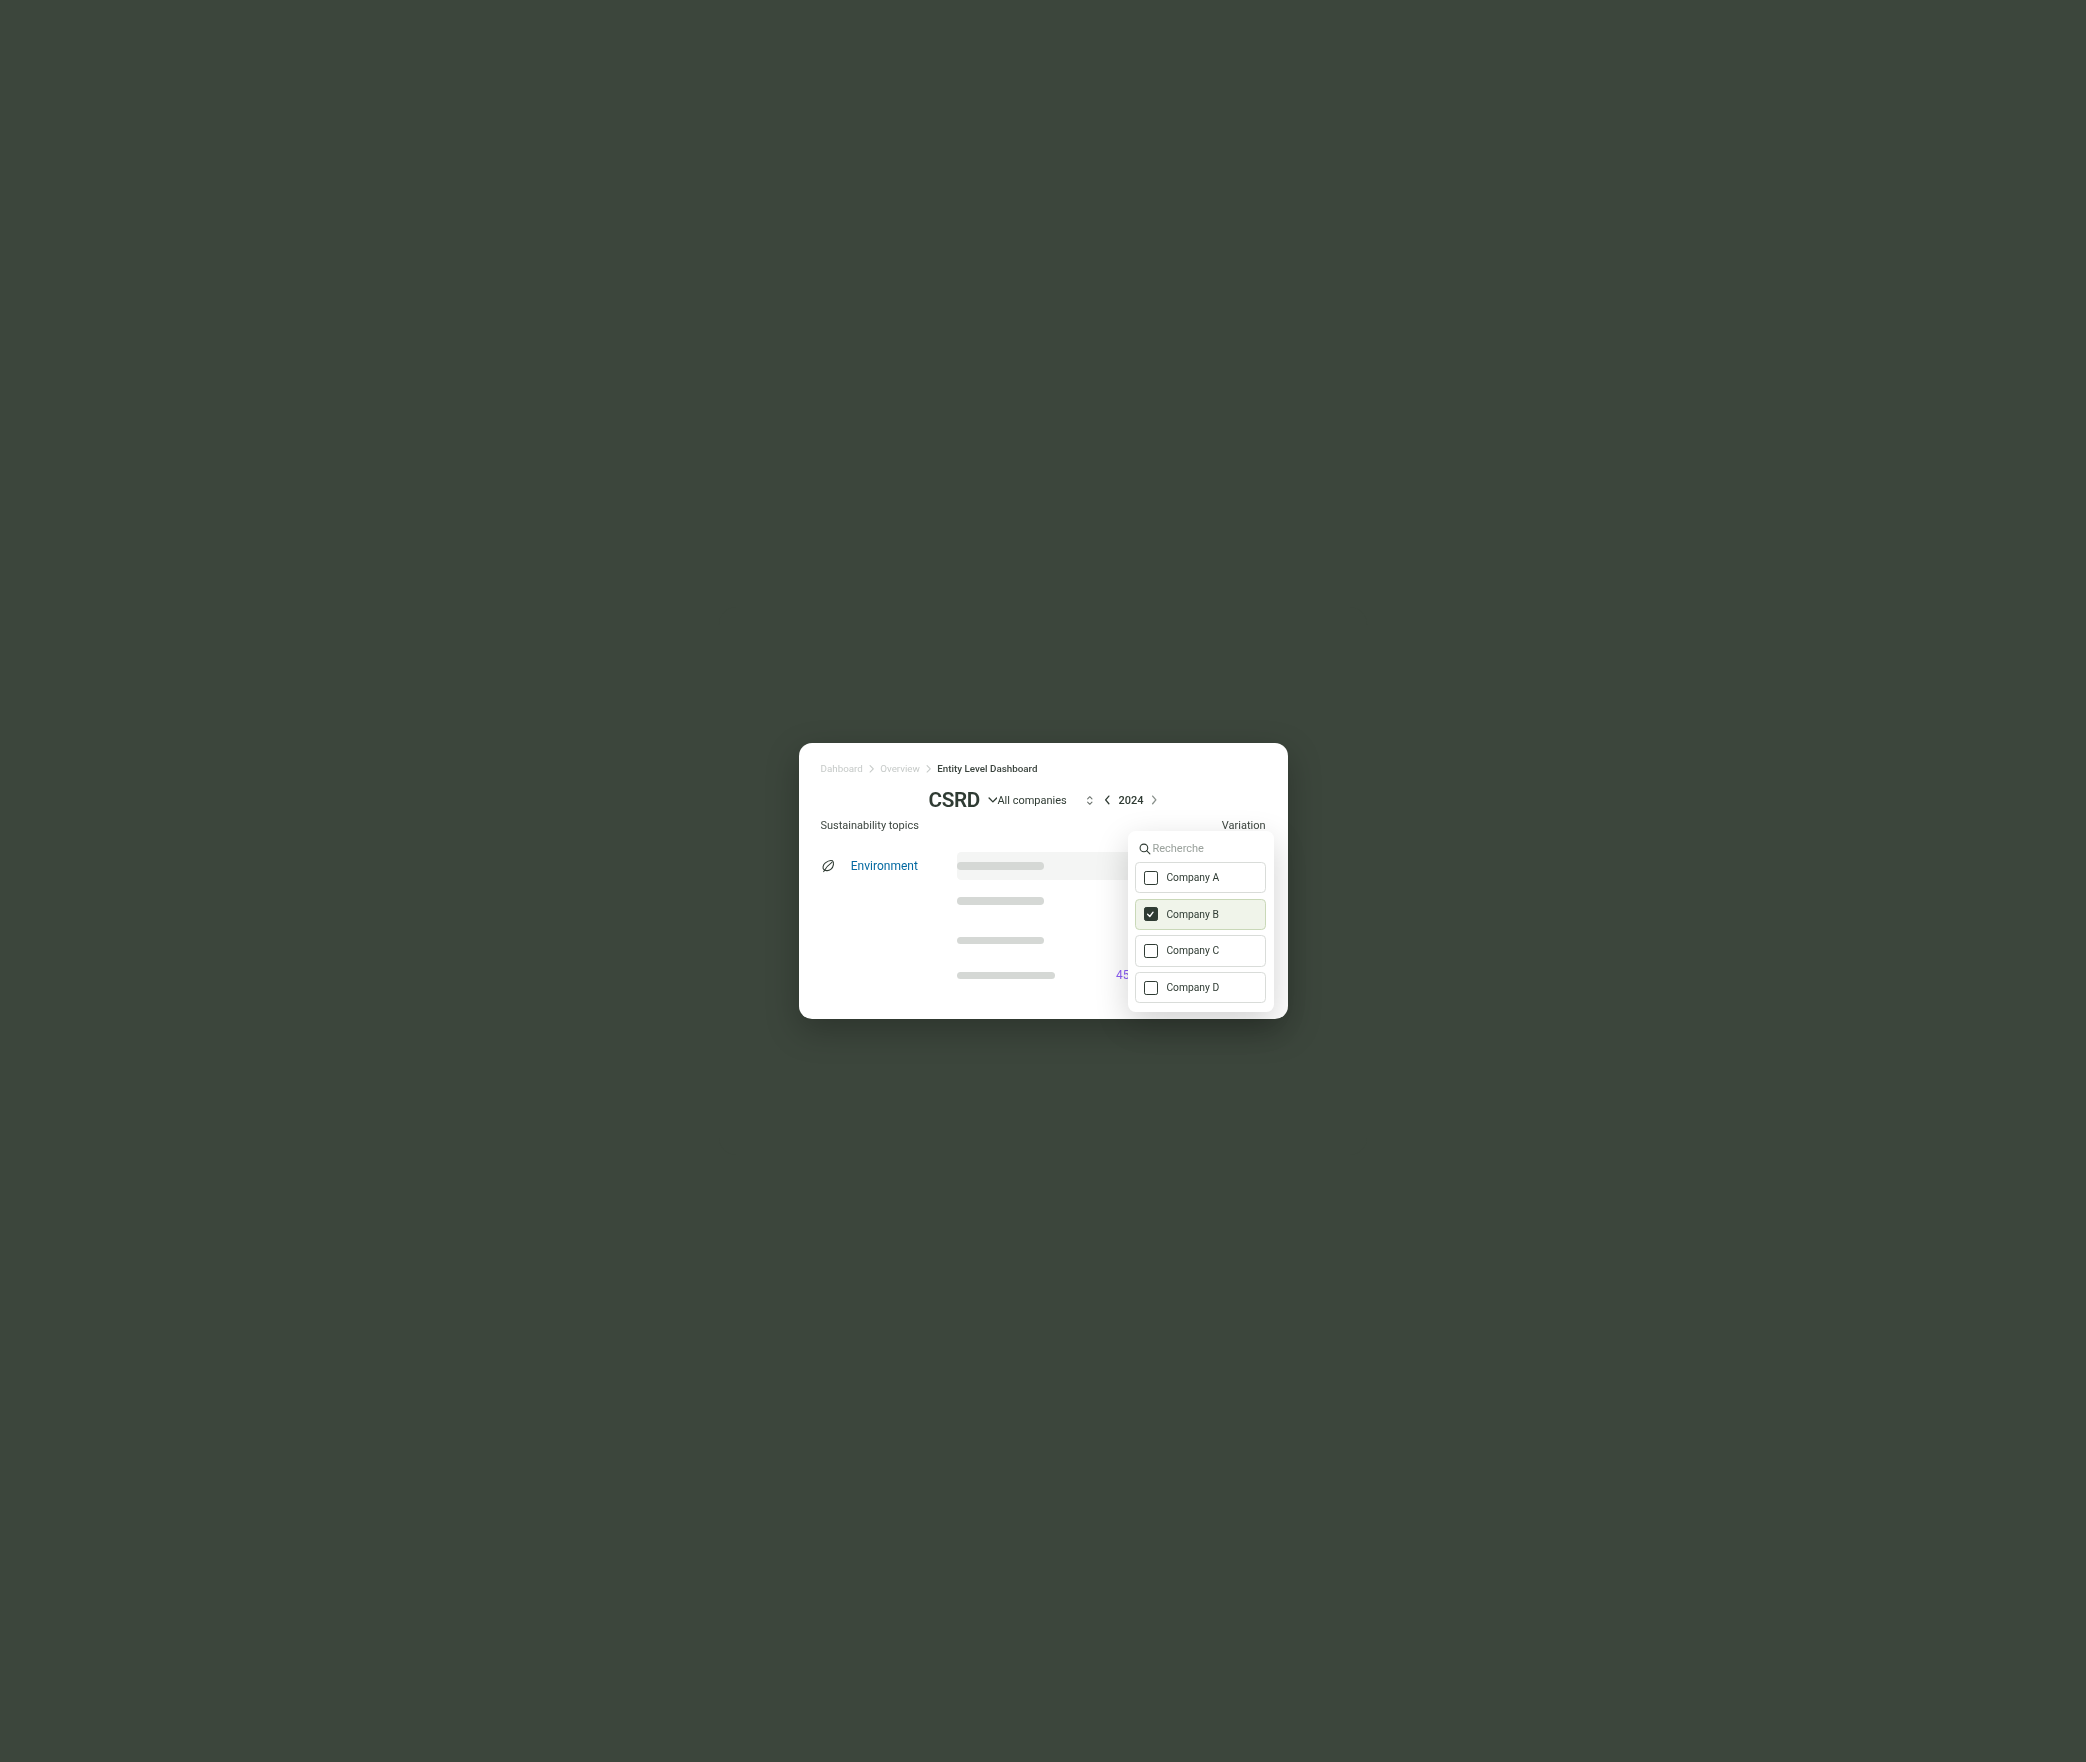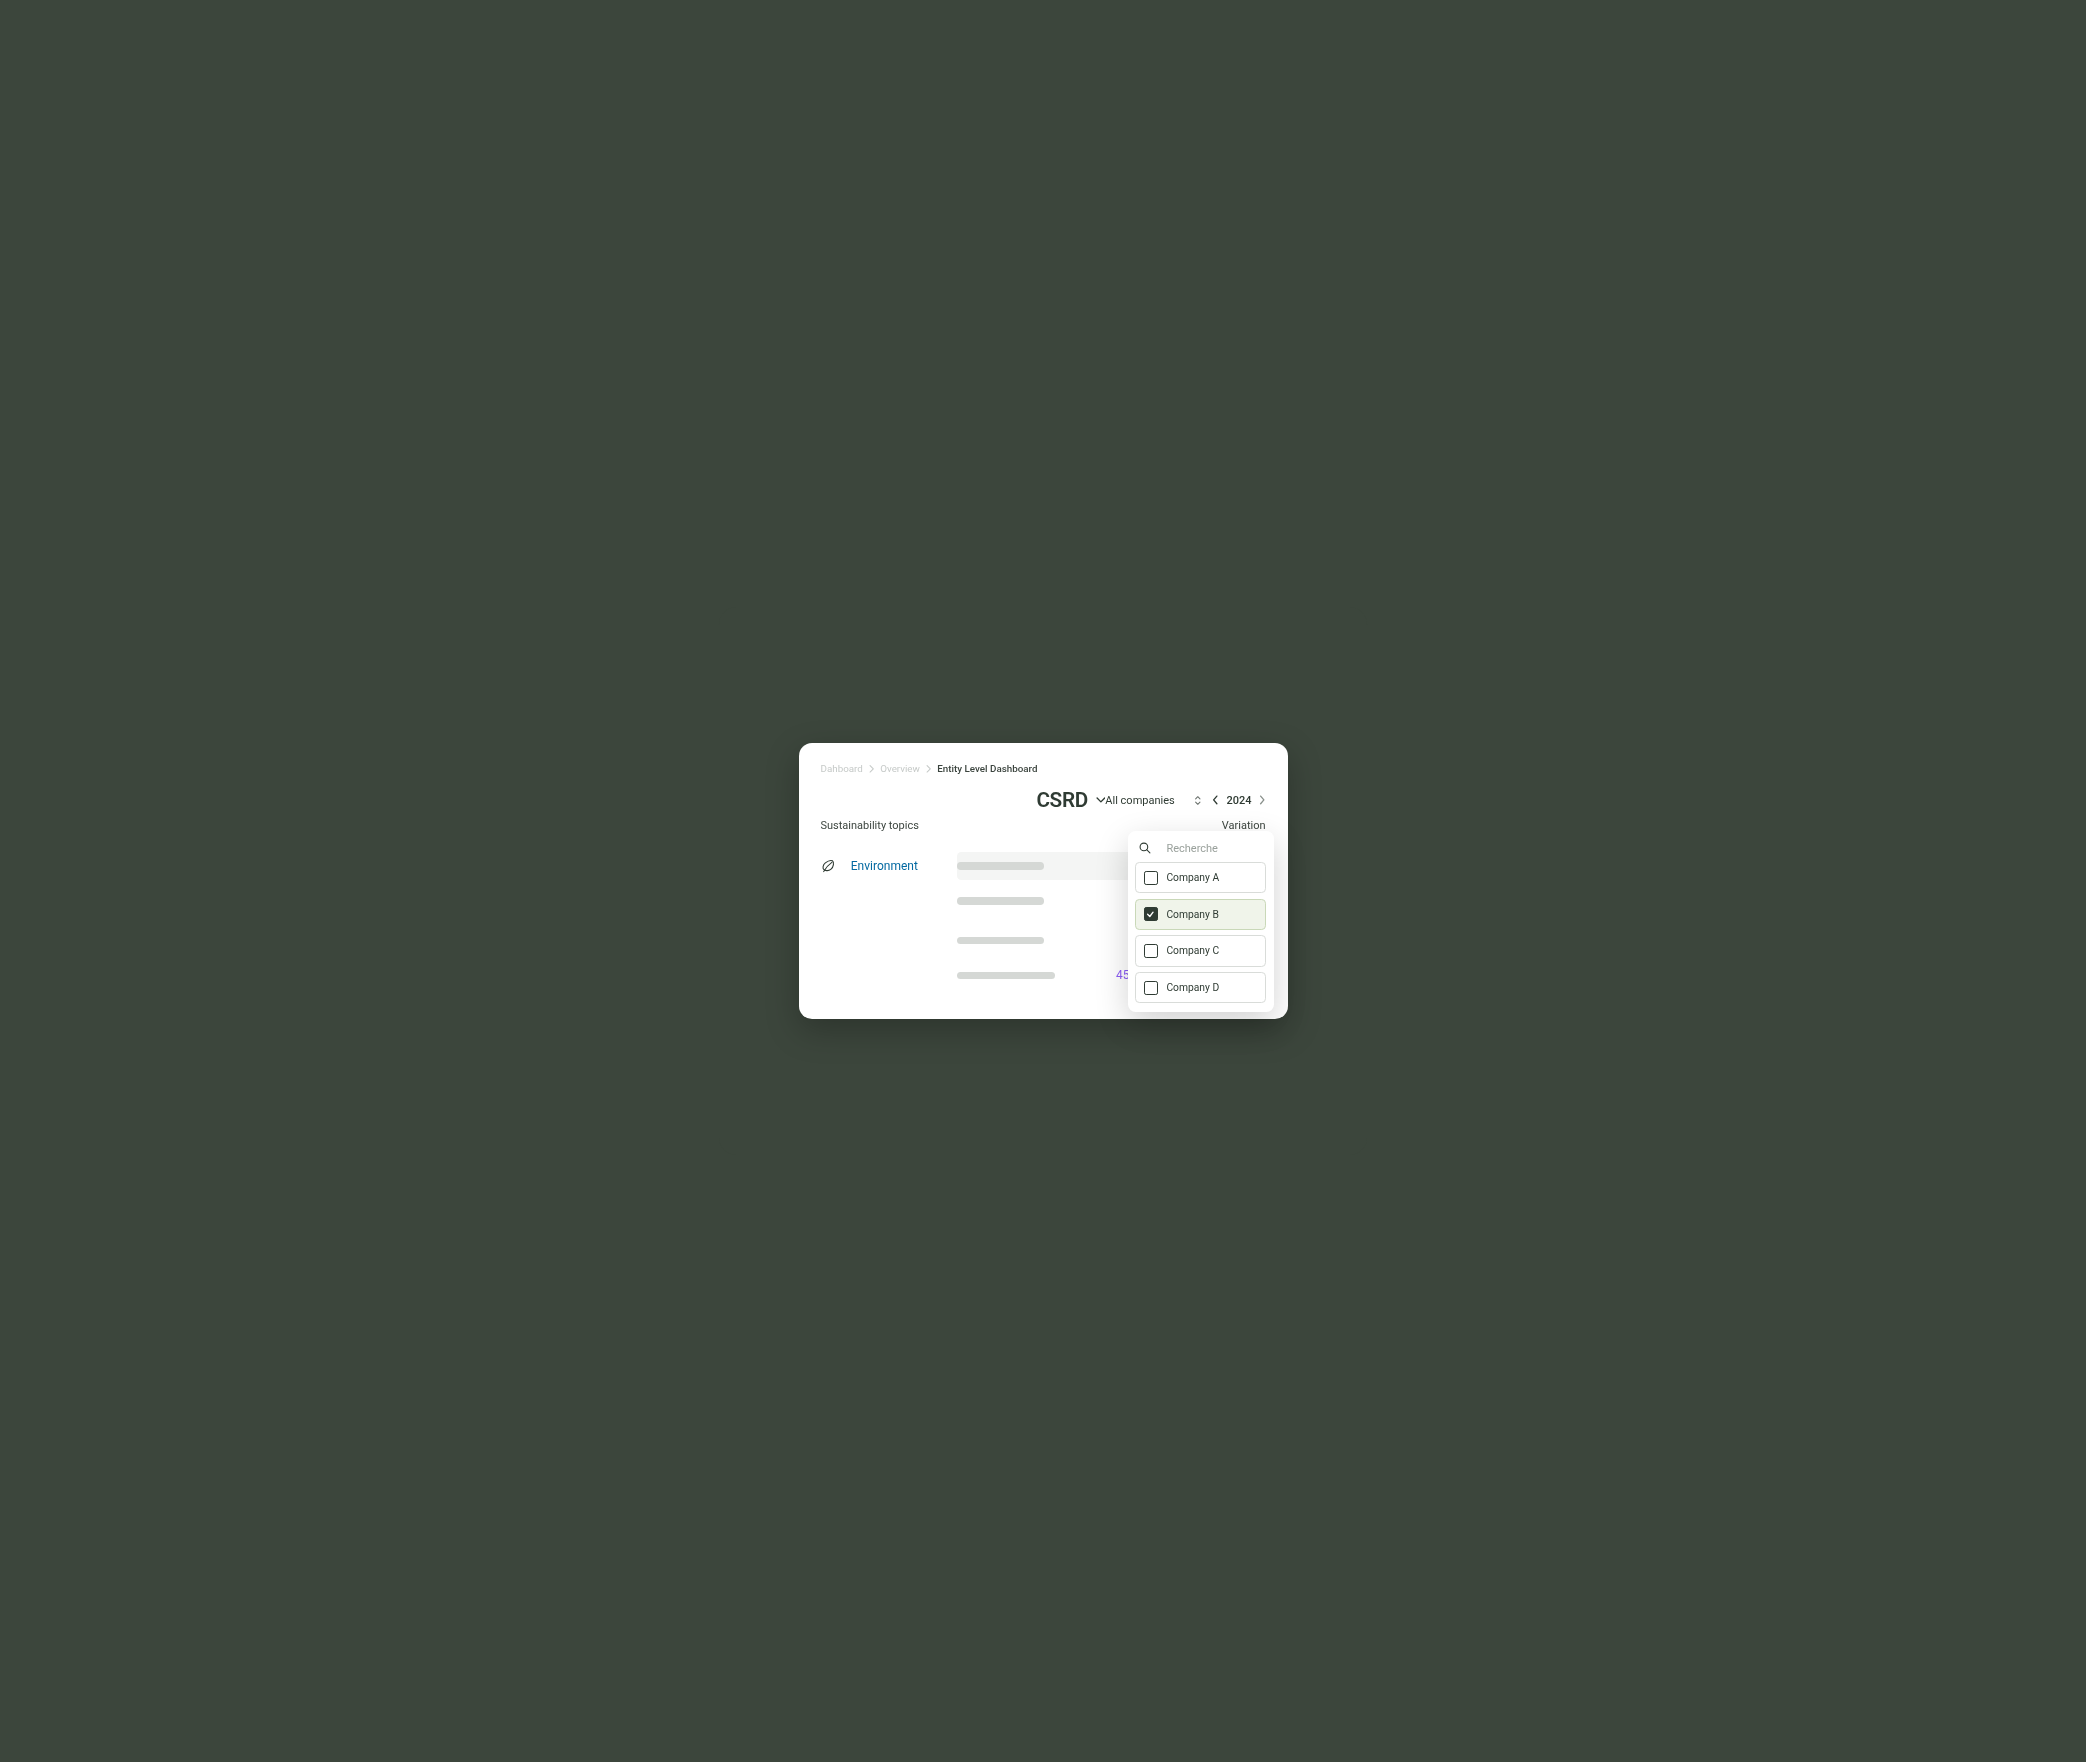--- a/index.html
+++ b/index.html
@@ -36,21 +36,21 @@
     font-size: 9.8px;
     color: #9ea5a1;
     margin-bottom: 14px;
   }
   .breadcrumb .crumb { color: #c6cac8; }
   .breadcrumb .crumb.current { color: #3b443e; font-weight: 500; }
   .breadcrumb .chev { color: #c6cac8; display: inline-flex; }
   .title-row {
     display: flex;
     align-items: center;
-    justify-content: flex-end;
+    justify-content: center;
     margin-bottom: 7px;
   }
   .title-left {
     display: flex;
     align-items: center;
     gap: 7.6px;
   }
   .title {
     font-size: 20.7px;
     font-weight: 600;
@@ -172,22 +172,22 @@
     left: 329px;
     width: 146px;
     background: #fff;
     border-radius: 7.6px;
     box-shadow: 0 11px 33px rgba(0,0,0,0.18);
     padding: 8.7px 7.6px;
     z-index: 10;
   }
   .search-row {
     display: flex;
-    align-items: flex-start;
-    gap: 15px;
+    align-items: flex-end;
+    gap: 1px;
     padding: 2.2px 4.3px 7.6px 4.3px;
     font-size: 11px;
     color: #9aa19c;
   }
   .search-row .search-icon { display: inline-flex; color: #2f3b33; }
   .opt {
     display: flex;
     align-items: center;
     gap: 8.7px;
     padding: 7.6px 7.6px;

